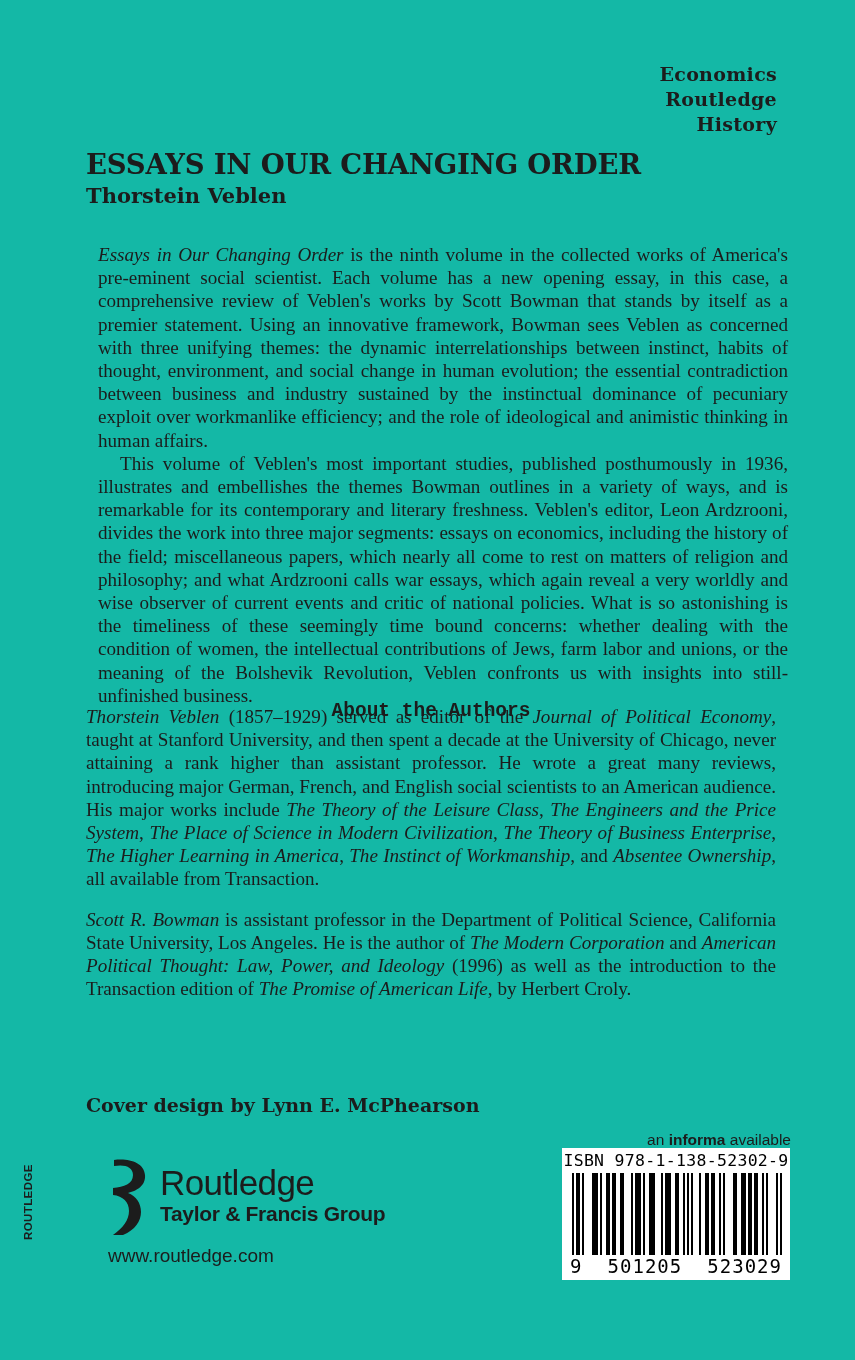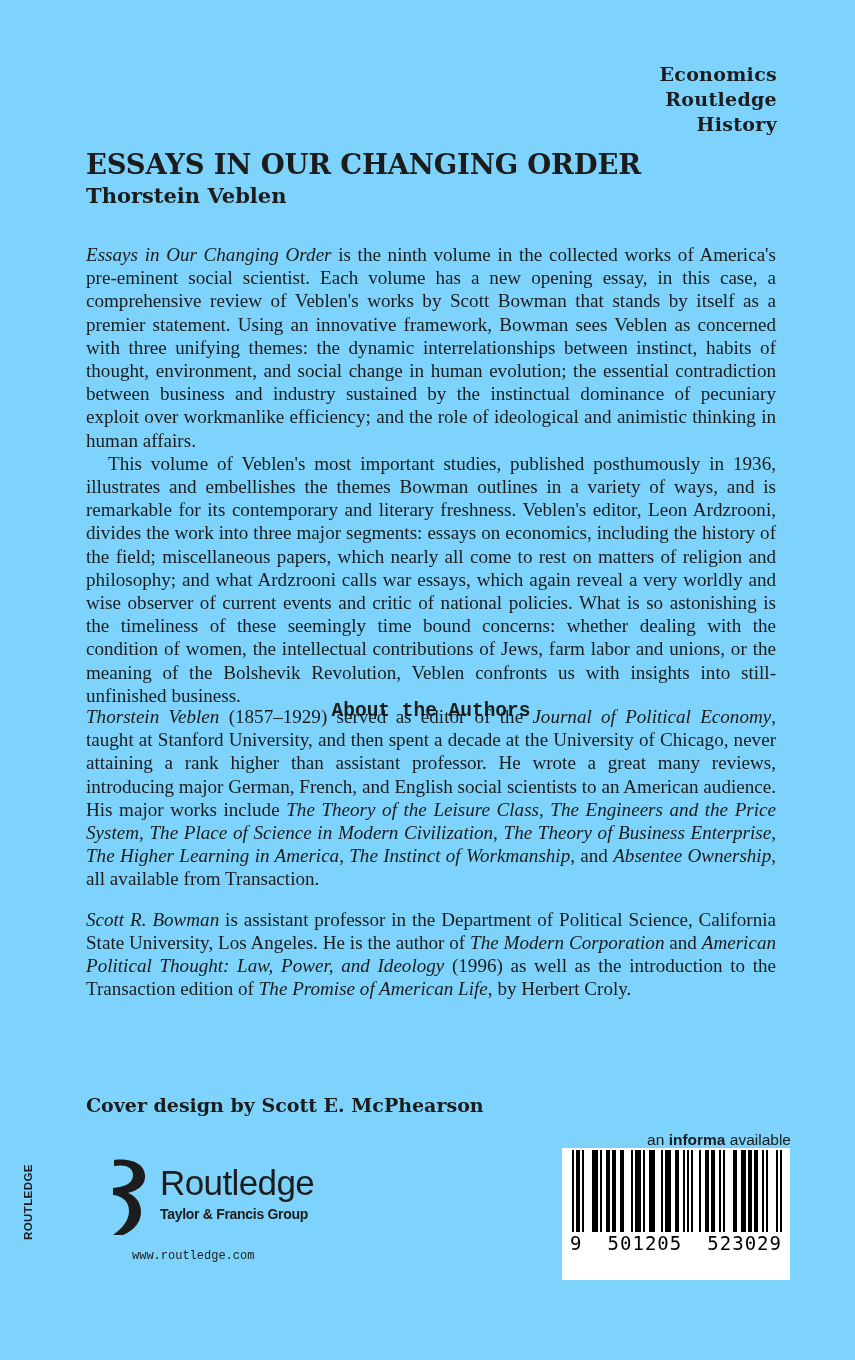--- a/index.html
+++ b/index.html
@@ -14,21 +14,21 @@
     color: #1c1c1c;
     overflow: hidden;
     position: relative;
   }
 
   .page {
     position: absolute;
     left: 0; top: 0;
     width: 855px;
     height: 1360px;
-    background: #7dd3fc;
+    background: #14b8a6;
   }
 
   
   .categories {
     position: absolute;
     right: 78px;
     top: 62px;
     text-align: right;
     font-family: "DejaVu Serif", "Liberation Serif", serif;
     font-weight: bold;
@@ -64,21 +64,21 @@
     font-family: "Liberation Serif", "DejaVu Serif", serif;
     font-weight: normal;
     font-size: 21.5px;
     line-height: 26px;
     margin: 0;
   }
 
   
   .blurb {
     position: absolute;
-    left: 86px;
+    left: 98px;
     top: 243px;
     width: 690px;
     font-size: 19.1px;
     line-height: 23.2px;
     text-align: justify;
     text-justify: inter-word;
   }
   .blurb p {
     margin: 0;
     text-indent: 0;
@@ -170,32 +170,32 @@
   .rl-name {
     font-family: "Liberation Sans", "DejaVu Sans", sans-serif;
     font-size: 35px;
     line-height: 38px;
     letter-spacing: -0.6px;
     color: #1c1c1c;
   }
   .rl-sub {
     font-family: "Liberation Sans", "DejaVu Sans", sans-serif;
     font-weight: bold;
-    font-size: 14px;
+    font-size: 21px;
     line-height: 24px;
     letter-spacing: -0.3px;
     color: #1c1c1c;
   }
   .rl-url {
-    font-family: Liberation Mono, monospace;
-    font-size: 12px;
+    font-family: Liberation Sans, sans-serif;
+    font-size: 19px;
     line-height: 22px;
     color: #1c1c1c;
     margin-top: 9px;
-    margin-left: 46px;
+    margin-left: 22px;
   }
 
   
   .informa {
     position: absolute;
     right: 64px;
     top: 1131px;
     font-family: "Liberation Sans", "DejaVu Sans", sans-serif;
     font-size: 15.5px;
     line-height: 18px;
@@ -263,41 +263,42 @@
   </div>
 
   <div class="about-head">About the Authors</div>
 
   <div class="bio">
     <p><i>Thorstein Veblen</i><span> (1857–1929) served as editor of the </span><i>Journal of Political Economy</i><span>, taught at Stanford University, and then spent a decade at the University of Chicago, never attaining a rank higher than assistant professor. He wrote a great many reviews, introducing major German, French, and English social scientists to an American audience. His major works include </span><i>The Theory of the Leisure Class</i><span>, </span><i>The Engineers and the Price System</i><span>, </span><i>The Place of Science in Modern Civilization</i><span>, </span><i>The Theory of Business Enterprise</i><span>, </span><i>The Higher Learning in America</i><span>, </span><i>The Instinct of Workmanship</i><span>, and </span><i>Absentee Ownership</i><span>, all available from Transaction.</span></p>
 
     <p><i>Scott R. Bowman</i><span> is assistant professor in the Department of Political Science, California State University, Los Angeles. He is the author of </span><i>The Modern Corporation</i><span> and </span><i>American Political Thought: Law, Power, and Ideology</i><span> (1996) as well as the introduction to the Transaction edition of </span><i>The Promise of American Life</i><span>, by Herbert Croly.</span></p>
   </div>
 
-  <div class="cover-credit">Cover design by Scott E. McPhearson</div>
+  <div class="cover-credit">Cover design by Lynn E. McPhearson</div>
 
   <div class="routledge">
     <div class="rl-row">
       <div class="rl-mark">
         <div class="rl-vert">ROUTLEDGE</div>
         <svg class="rl-glyph" width="42" height="78" viewBox="0 0 42 78">
           <path d="M4 2 C18 0 34 4 35 17 C36 28 26 33 18 35 C26 38 31 45 31 54 C31 63 25 72 13 77 L3 77 C13 70 19 62 19 53 C19 44 13 38 3 37 L3 30 C14 29 23 26 23 17 C23 9 15 6 4 8 Z" fill="#1c1c1c"></path>
         </svg>
       </div>
       <div class="rl-words">
         <div class="rl-name">Routledge</div>
         <div class="rl-sub">Taylor &amp; Francis Group</div>
       </div>
     </div>
     <div class="rl-url">www.routledge.com</div>
   </div>
 
   <div class="informa"><span>an </span><b>informa</b><span> available</span></div>
 
   <div class="barcode-box">
+    <div class="isbn-text">ISBN 978-1-138-52302-9</div>
     <div class="bars">
         <span style="flex: 1 0 0px; background: rgb(255, 255, 255);"></span>
         <span style="flex: 1 0 0px; background: rgb(0, 0, 0);"></span>
         <span style="flex: 1 0 0px; background: rgb(255, 255, 255);"></span>
         <span style="flex: 1 0 0px; background: rgb(0, 0, 0);"></span>
         <span style="flex: 1 0 0px; background: rgb(0, 0, 0);"></span>
         <span style="flex: 1 0 0px; background: rgb(255, 255, 255);"></span>
         <span style="flex: 1 0 0px; background: rgb(0, 0, 0);"></span>
         <span style="flex: 4 0 0px; background: rgb(255, 255, 255);"></span>
         <span style="flex: 3 0 0px; background: rgb(0, 0, 0);"></span>

